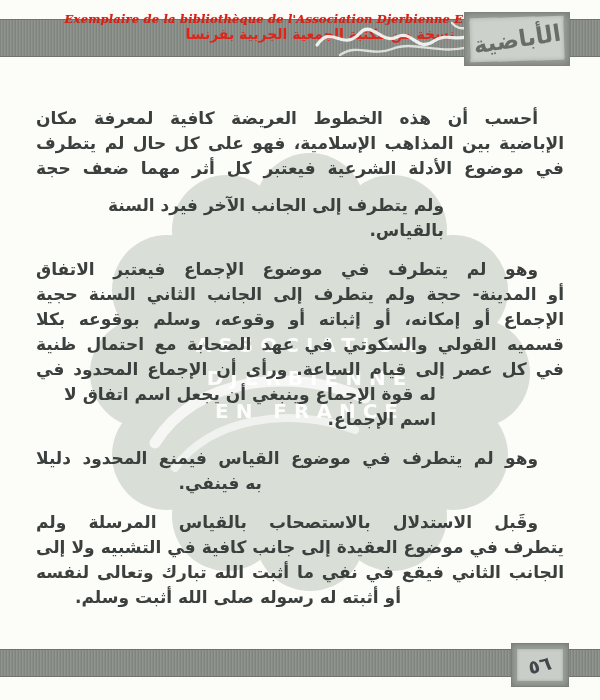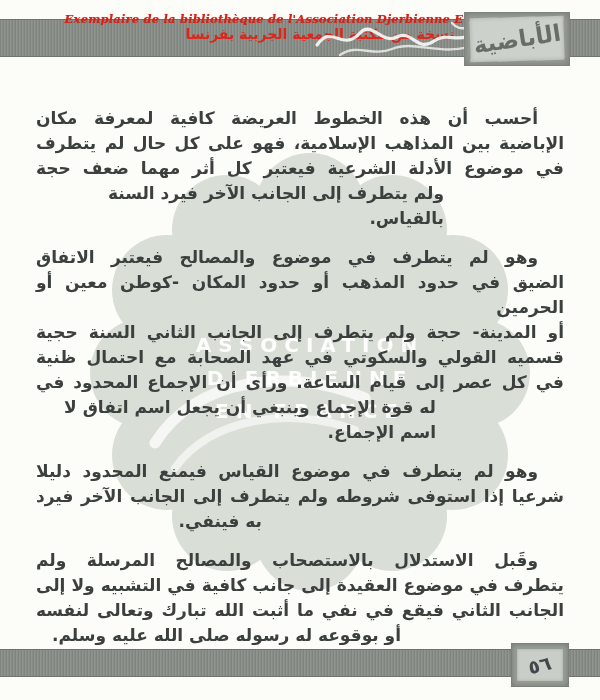--- a/index.html
+++ b/index.html
@@ -69,21 +69,21 @@
   
   .body-text{
     position:absolute;left:36px;top:106px;width:528px;z-index:2;
     direction:rtl;font-weight:700;font-size:17px;line-height:25px;
     color:#3b403e;
   }
   .para{margin:0 0 14px 0;}
   .ln{box-sizing:border-box;text-align:justify;text-align-last:justify;}
   .ln.first{padding-right:26px;}
   .ln.last{text-align:right;text-align-last:right;}
-  .pr120{padding-right:120px;}
+  .pr120{padding-right:120px;margin-top:12px;}
   .pr128{padding-right:128px;}
   .pr302{padding-right:302px;}
   .pr163{padding-right:163px;}
 
   
   .page-box{
     position:absolute;left:511px;top:643px;width:56px;height:42px;
     background:#9aa099;border:1px solid #7b807a;
     box-shadow:inset 0 0 6px rgba(40,45,40,.35);z-index:6;
   }
@@ -144,37 +144,36 @@
   </div>
 
   <div class="body-text">
     <div class="para">
       <div class="ln first">أحسب أن هذه الخطوط العريضة كافية لمعرفة مكان</div>
       <div class="ln">الإباضية بين المذاهب الإسلامية، فهو على كل حال لم يتطرف</div>
       <div class="ln">في موضوع الأدلة الشرعية فيعتبر كل أثر مهما ضعف حجة</div>
       <div class="ln last pr120">ولم يتطرف إلى الجانب الآخر فيرد السنة بالقياس.</div>
     </div>
     <div class="para">
-      <div class="ln first">وهو لم يتطرف في موضوع والمصالح فيعتبر الاتفاق</div>
-      <div class="ln">الضيق في حدود المذهب أو حدود المكان -كوطن معين أو الحرمين</div>
+      <div class="ln first">وهو لم يتطرف في موضوع الإجماع فيعتبر الاتفاق</div>
       <div class="ln">أو المدينة- حجة ولم يتطرف إلى الجانب الثاني السنة حجية</div>
+      <div class="ln">الإجماع أو إمكانه، أو إثباته أو وقوعه، وسلم بوقوعه بكلا</div>
       <div class="ln">قسميه القولي والسكوتي في عهد الصحابة مع احتمال ظنية</div>
       <div class="ln">في كل عصر إلى قيام الساعة. ورأى أن الإجماع المحدود في</div>
       <div class="ln last pr128">له قوة الإجماع وينبغي أن يجعل اسم اتفاق لا اسم الإجماع.</div>
     </div>
     <div class="para">
       <div class="ln first">وهو لم يتطرف في موضوع القياس فيمنع المحدود دليلا</div>
-      <div class="ln">شرعيا إذا استوفى شروطه ولم يتطرف إلى الجانب الآخر فيرد</div>
       <div class="ln last pr302">به فينفي.</div>
     </div>
     <div class="para">
-      <div class="ln first">وقَبل الاستدلال بالاستصحاب والمصالح المرسلة ولم</div>
+      <div class="ln first">وقَبل الاستدلال بالاستصحاب بالقياس المرسلة ولم</div>
       <div class="ln">يتطرف في موضوع العقيدة إلى جانب كافية في التشبيه ولا إلى</div>
       <div class="ln">الجانب الثاني فيقع في نفي ما أثبت الله تبارك وتعالى لنفسه</div>
-      <div class="ln last pr163">أو بوقوعه له رسوله صلى الله عليه وسلم.</div>
+      <div class="ln last pr163">أو أثبته له رسوله صلى الله أثبت وسلم.</div>
     </div>
   </div>
 
   <div class="band band-bottom"></div>
   <div class="page-box">
     <div class="page-box-inner">
       <span class="page-num">٥٦</span>
     </div>
   </div>
 

